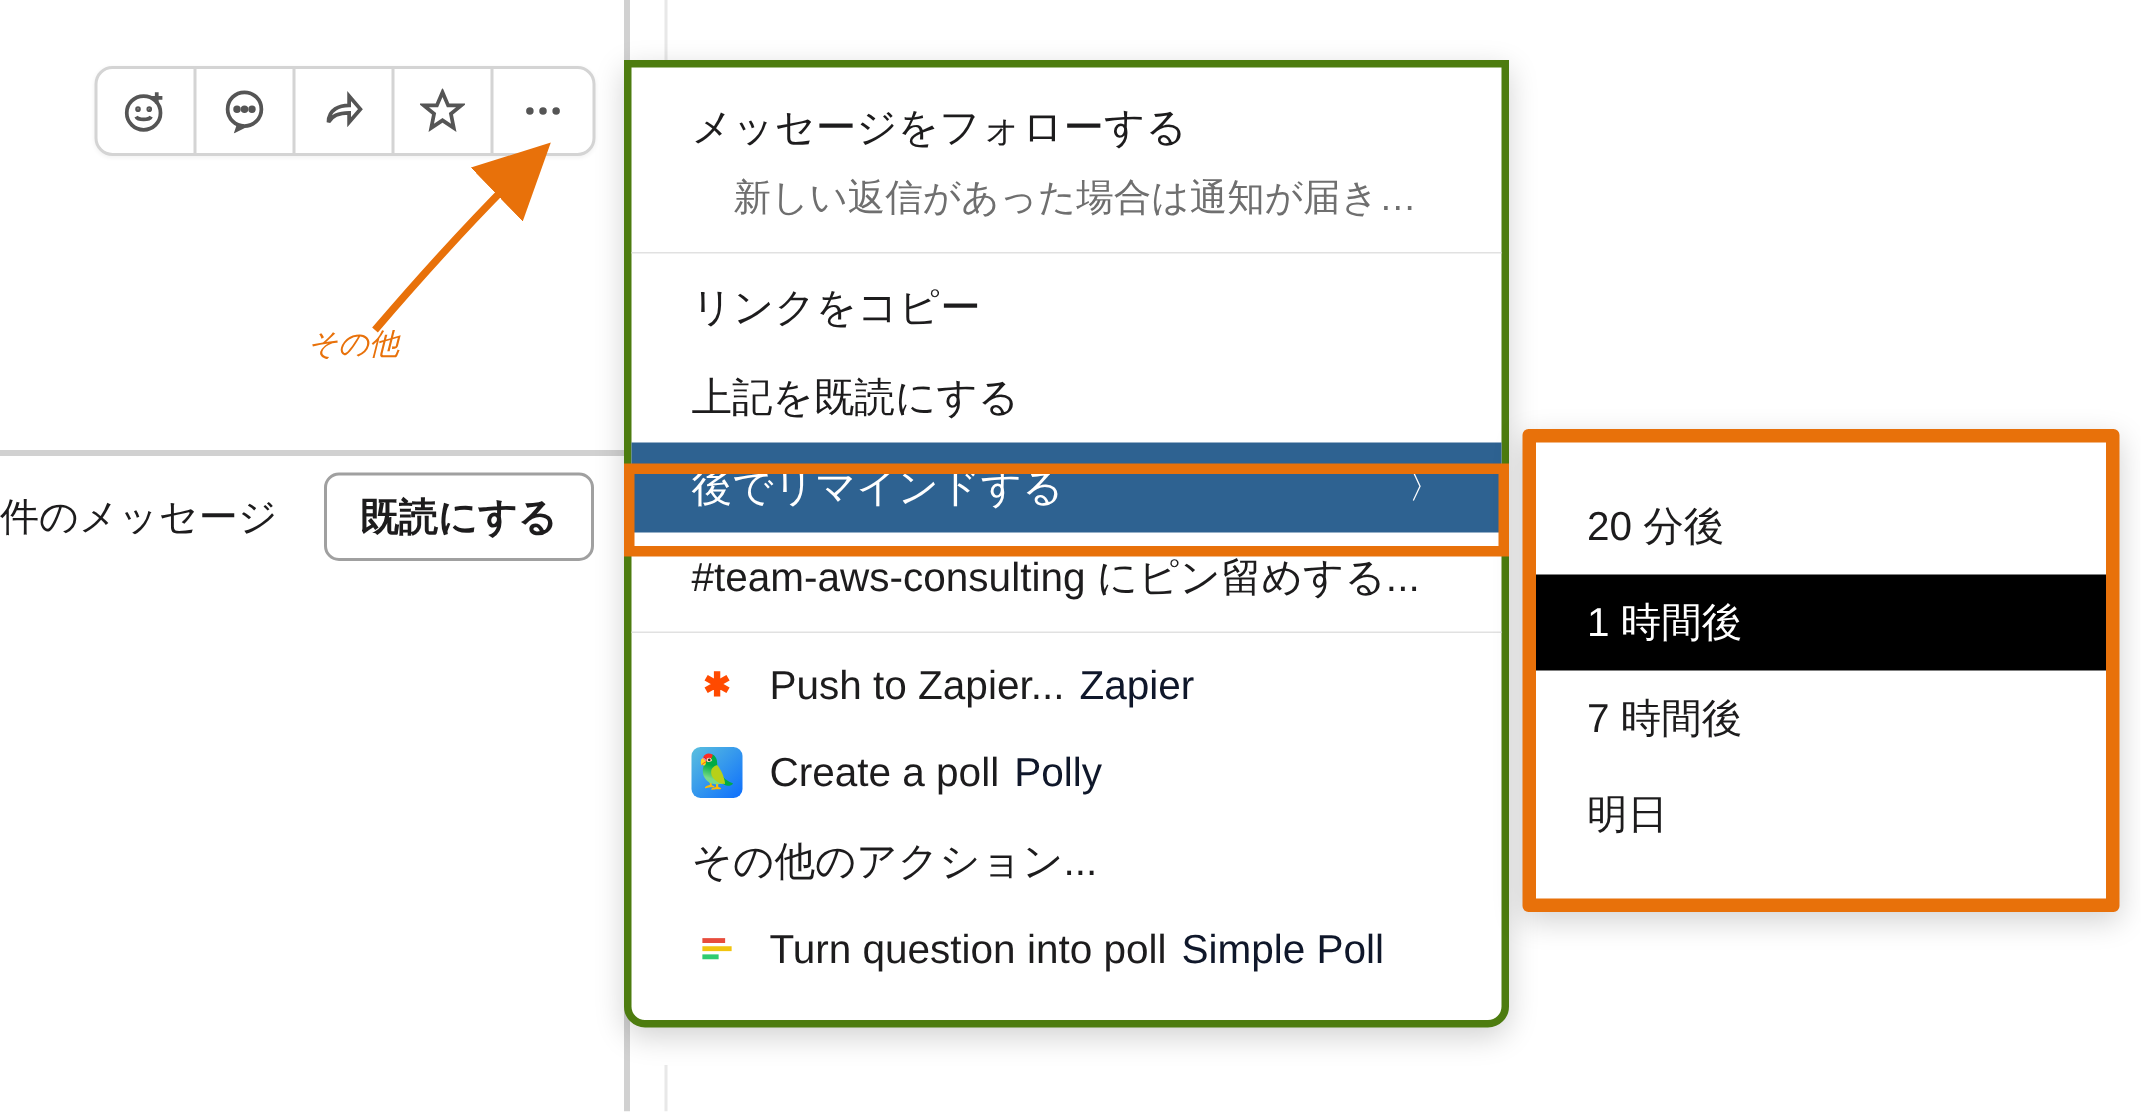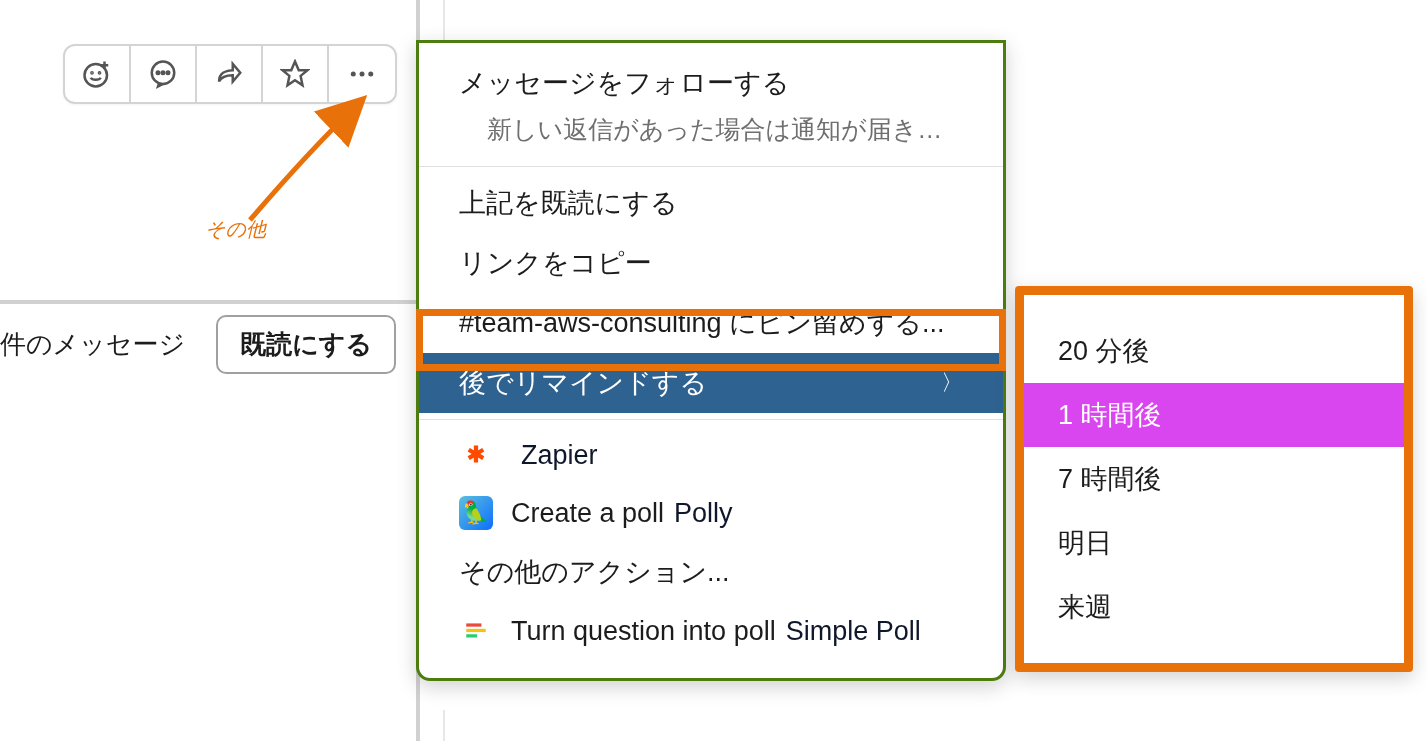--- a/index.html
+++ b/index.html
@@ -40,21 +40,21 @@
     border-right:2px solid #d4d4d4; cursor:pointer; color:#555;
   }
   .toolbar .tbtn:last-child { border-right:none; }
   .toolbar svg { width:30px; height:30px; stroke:#555; fill:none; stroke-width:2; }
 
   .arrow-svg { position:absolute; left:190px; top:90px; pointer-events:none; }
   .arrow-label { position:absolute; left:205px; top:216px; font-size:20px; color:#e8710a; font-style:italic; font-weight:500; }
 
   .menu {
     position:absolute; left:416px; top:40px; width:590px;
-    background:#fff; border:3px solid #4d7c0f; border-radius:0 0 14px 14px;
+    background:#fff; border:5px solid #4d7c0f; border-radius:0 0 14px 14px;
     box-shadow: 0 6px 20px rgba(0,0,0,0.18);
     padding:10px 0 18px 0;
   }
   .menu .item {
     padding:12px 40px; font-size:27px; color:#1d1c1d; cursor:pointer;
     display:flex; align-items:center; position:relative;
   }
   .menu .subtitle { font-size:25px; color:#6f6f6f; padding:0 40px 14px 40px; white-space:nowrap; overflow:hidden; text-overflow:ellipsis;margin-left:28px; }
   .menu .divider { height:1px; background:#e1e1e1; margin:6px 0; }
   .menu .item.selected { background:#2e6291; color:#fff; }
@@ -74,21 +74,21 @@
   .submenu {
     position:absolute; left:1015px; top:286px; width:398px;
     background:#fff; border:9px solid #e8710a; border-radius:4px;
     box-shadow: 0 6px 20px rgba(0,0,0,0.18);
     padding:24px 0;
     z-index:3;
   }
   .submenu .sitem {
     padding:14px 34px; font-size:27px; color:#1d1c1d; cursor:pointer;
   }
-  .submenu .sitem.selected { background:#d946ef; color:#fff; }
+  .submenu .sitem.selected { background:#000000; color:#fff; }
 
   .icon-zap { background:#fff; }
   .icon-polly { background:linear-gradient(135deg,#5bc0de,#0d6efd); }
   .icon-sp { background:#fff; }
 </style>
 </head>
 <body>
 
 <div class="vdiv"></div>
 <div class="vdiv2"></div>
@@ -150,37 +150,38 @@
 
 <div class="menu">
   <div class="item">
     <span>メッセージをフォローする</span>
   </div>
   <div class="subtitle">新しい返信があった場合は通知が届きま...</div>
 
   <div class="divider"></div>
 
   <div class="item">
+    <span>リンクをコピー</span>
+  </div>
+  <div class="item">
     <span>上記を既読にする</span>
-  </div>
-  <div class="item">
-    <span>リンクをコピー</span>
-  </div>
-  <div class="item">
-    <span>#team-aws-consulting にピン留めする...</span>
   </div>
   <div class="item selected">
     <span>後でリマインドする</span>
     <span class="chev">〉</span>
   </div>
+  <div class="item">
+    <span>#team-aws-consulting にピン留めする...</span>
+  </div>
 
   <div class="divider"></div>
 
   <div class="item">
     <span class="app-icon icon-zap" style="color:#ff4a00;font-weight:900;">✱</span>
+    <span>Push to Zapier...</span>
     <span class="after-label">Zapier</span>
   </div>
   <div class="item">
     <span class="app-icon icon-polly" style="color:#fff;">🦜</span>
     <span>Create a poll</span>
     <span class="after-label">Polly</span>
   </div>
   <div class="item">
     <span>その他のアクション...</span>
   </div>
@@ -197,14 +198,13 @@
   </div>
 </div>
 
 <div class="highlight-remind"></div>
 
 <div class="submenu">
   <div class="sitem">20 分後</div>
   <div class="sitem selected">1 時間後</div>
   <div class="sitem">7 時間後</div>
   <div class="sitem">明日</div>
-  <div class="sitem">来週</div>
 </div>
 
 </body></html>

